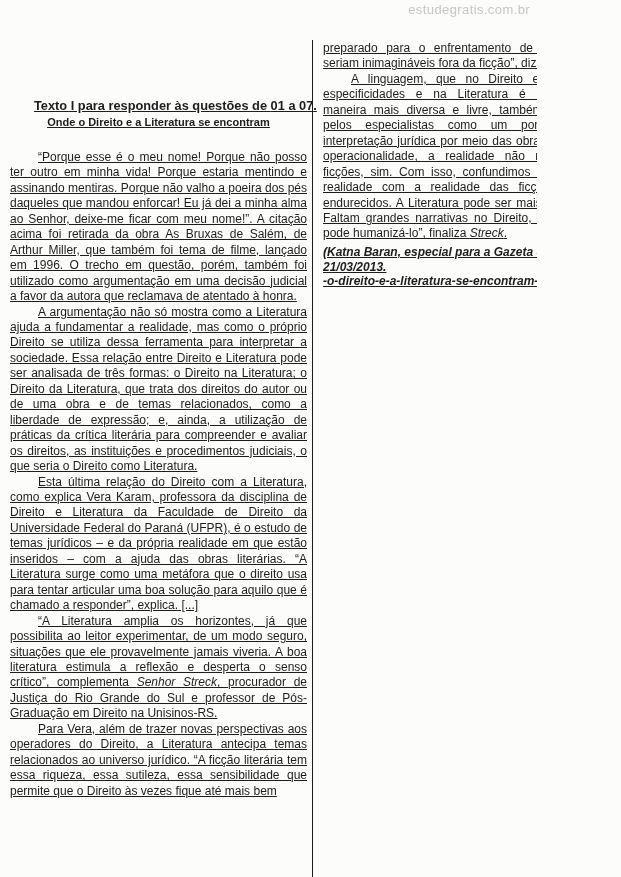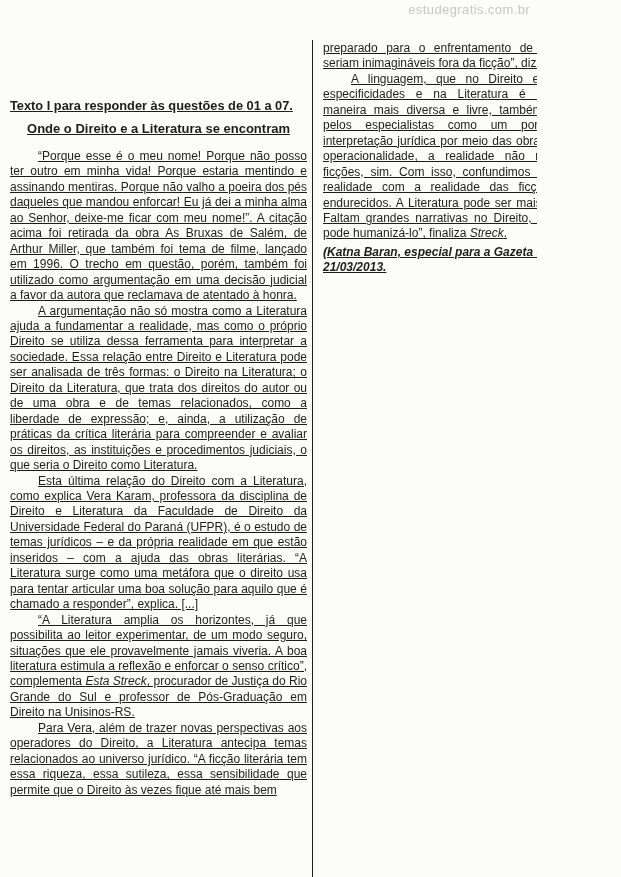--- a/index.html
+++ b/index.html
@@ -30,38 +30,38 @@
   }
   .col { position: absolute; text-decoration: underline; }
   .col-left { left: 10px; top: 0; width: 297px; }
   .col-right { left: 323px; top: 41px; width: 291px; }
   .instruction {
     margin-top: 98px;
     font-size: 12.8px;
     font-weight: bold;
     line-height: 16px;
     white-space: nowrap;
+    margin-left: 24px;
   }
   .instruction .u { text-decoration: underline; }
   .title {
-    margin-top: 7px;
     text-align: center;
-    font-size: 13px;
+    font-size: 11px;
     font-weight: bold;
     text-decoration: underline;
     line-height: 16px;
   }
   .bodytext p {
     font-size: 12px;
     line-height: 15.45px;
     text-align: justify;
     text-indent: 28px;
     margin: 0;
   }
-  .col-left .bodytext { margin-top: 12px; }
+  .col-left .bodytext { margin-top: 20px; }
   .col-right p.no-indent { text-indent: 0; }
   .citation {
     margin-top: 3px;
     text-align: left;
     font-weight: bold;
     font-style: italic;
     font-size: 12px;
     line-height: 14.8px;
   }
   i.name { font-style: italic; }
@@ -77,28 +77,29 @@
 
   <div class="col col-left">
     <div class="instruction"><span>Texto I para responder às questões de </span><span class="u">01</span><span> a </span><span class="u">07</span><span>.</span></div>
 
     <div class="title">Onde o Direito e a Literatura se encontram</div>
 
     <div class="bodytext">
       <p>“Porque esse é o meu nome! Porque não posso ter outro em minha vida! Porque estaria mentindo e assinando mentiras. Porque não valho a poeira dos pés daqueles que mandou enforcar! Eu já dei a minha alma ao Senhor, deixe-me ficar com meu nome!”. A citação acima foi retirada da obra As Bruxas de Salém, de Arthur Miller, que também foi tema de filme, lançado em 1996. O trecho em questão, porém, também foi utilizado como argumentação em uma decisão judicial a favor da autora que reclamava de atentado à honra.</p>
       <p>A argumentação não só mostra como a Literatura ajuda a fundamentar a realidade, mas como o próprio Direito se utiliza dessa ferramenta para interpretar a sociedade. Essa relação entre Direito e Literatura pode ser analisada de três formas: o Direito na Literatura; o Direito da Literatura, que trata dos direitos do autor ou de uma obra e de temas relacionados, como a liberdade de expressão; e, ainda, a utilização de práticas da crítica literária para compreender e avaliar os direitos, as instituições e procedimentos judiciais, o que seria o Direito como Literatura.</p>
       <p>Esta última relação do Direito com a Literatura, como explica Vera Karam, professora da disciplina de Direito e Literatura da Faculdade de Direito da Universidade Federal do Paraná (UFPR), é o estudo de temas jurídicos – e da própria realidade em que estão inseridos – com a ajuda das obras literárias. “A Literatura surge como uma metáfora que o direito usa para tentar articular uma boa solução para aquilo que é chamado a responder”, explica. [...]</p>
-      <p><span>“A Literatura amplia os horizontes, já que possibilita ao leitor experimentar, de um modo seguro, situações que ele provavelmente jamais viveria. A boa literatura estimula a reflexão e enforcar o senso crítico”, complementa </span><i class="name">Esta Streck</i><span>, procurador de Justiça do Rio Grande do Sul e professor de Pós-Graduação em Direito na Unisinos-RS.</span></p>
+      <p><span>“A Literatura amplia os horizontes, já que possibilita ao leitor experimentar, de um modo seguro, situações que ele provavelmente jamais viveria. A boa literatura estimula a reflexão e desperta o senso crítico”, complementa </span><i class="name">Senhor Streck</i><span>, procurador de Justiça do Rio Grande do Sul e professor de Pós-Graduação em Direito na Unisinos-RS.</span></p>
       <p>Para Vera, além de trazer novas perspectivas aos operadores do Direito, a Literatura antecipa temas relacionados ao universo jurídico. “A ficção literária tem essa riqueza, essa sutileza, essa sensibilidade que permite que o Direito às vezes fique até mais bem</p>
     </div>
   </div>
 
   <div class="col col-right">
     <div class="bodytext">
       <p class="no-indent">preparado para o enfrentamento de conflitos que seriam inimagináveis fora da ficção”, diz.</p>
       <p><span>A linguagem, que no Direito encontra suas especificidades e na Literatura é registrada de maneira mais diversa e livre, também é apontada pelos especialistas como um ponto-chave da interpretação jurídica por meio das obras. “Olhando a operacionalidade, a realidade não nos toca, as ficções, sim. Com isso, confundimos as ficções da realidade com a realidade das ficções. Ficamos endurecidos. A Literatura pode ser mais do que isso. Faltam grandes narrativas no Direito, e a Literatura pode humanizá-lo”, finaliza </span><i class="name">Streck</i><span>.</span></p>
     </div>
     <div class="citation">
       <div>(Katna Baran, especial para a Gazeta do Povo 21/03/2013.</div>
+      <div>-o-direito-e-a-literatura-se-encontram-</div>
     </div>
   </div>
 
 </div>
 
 </body></html>

